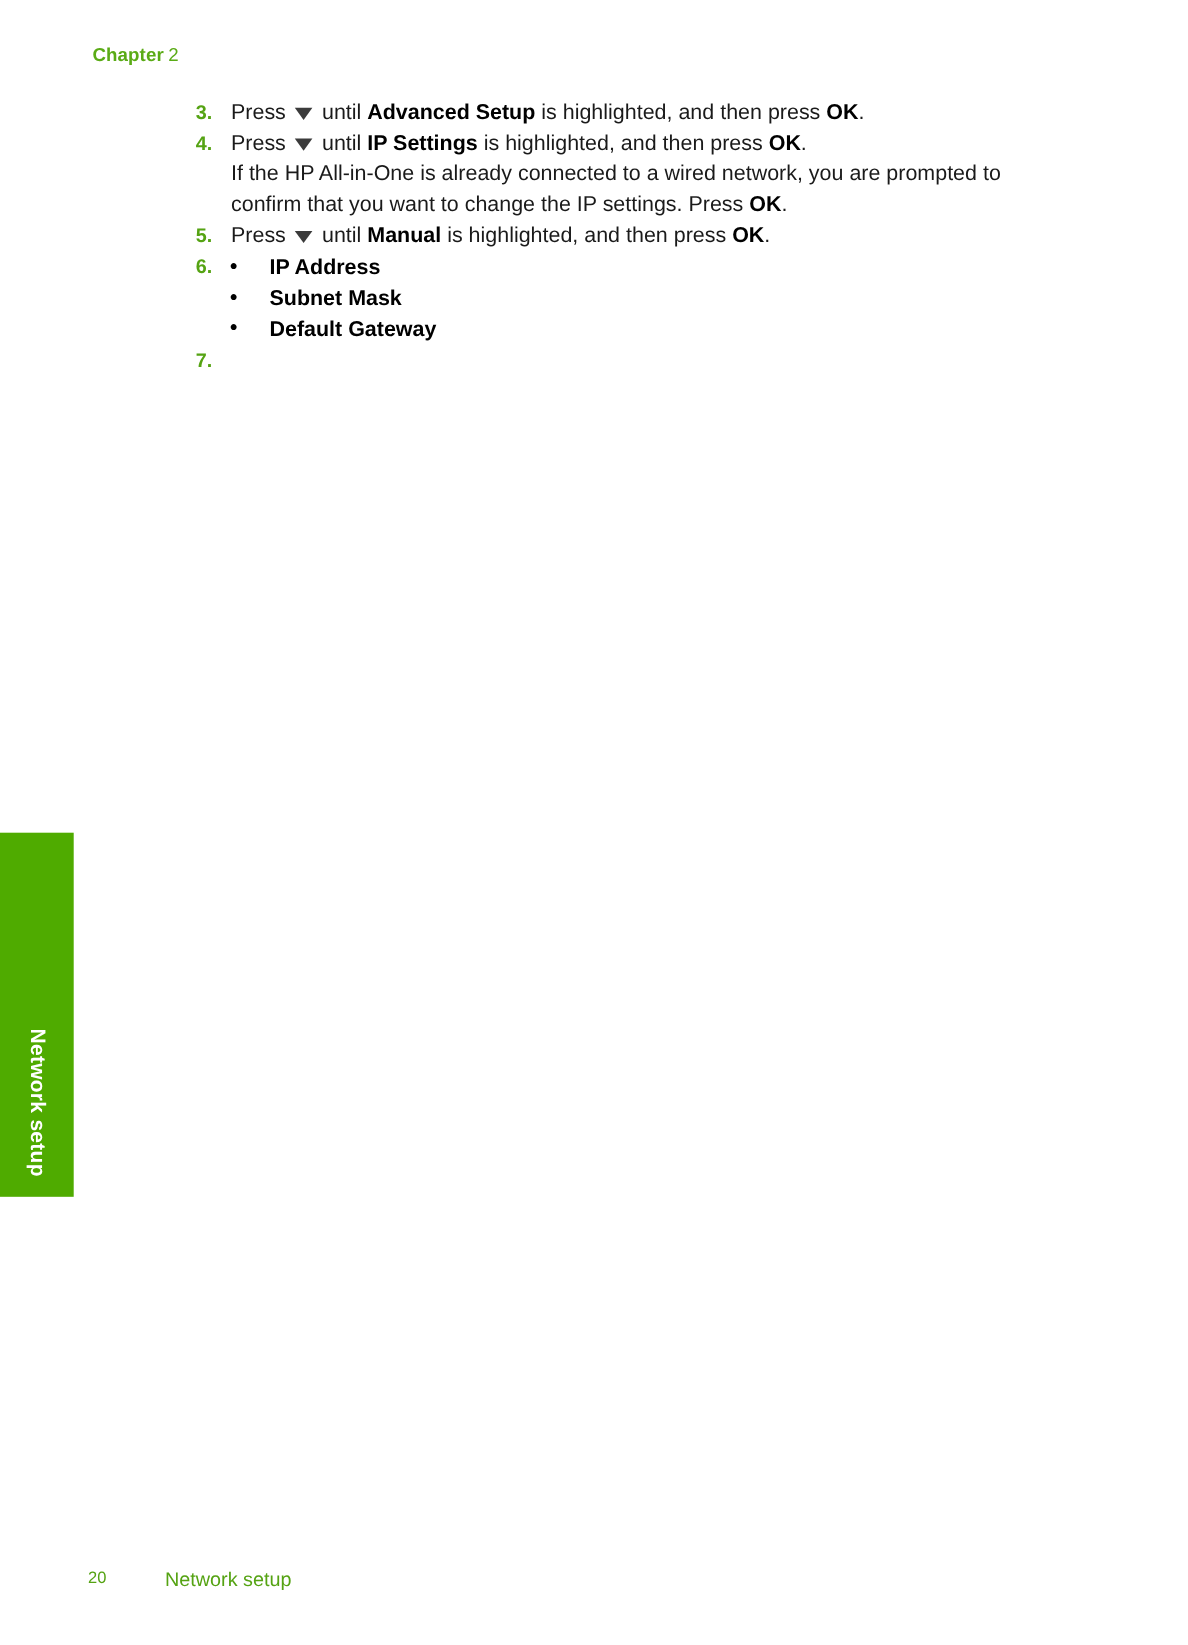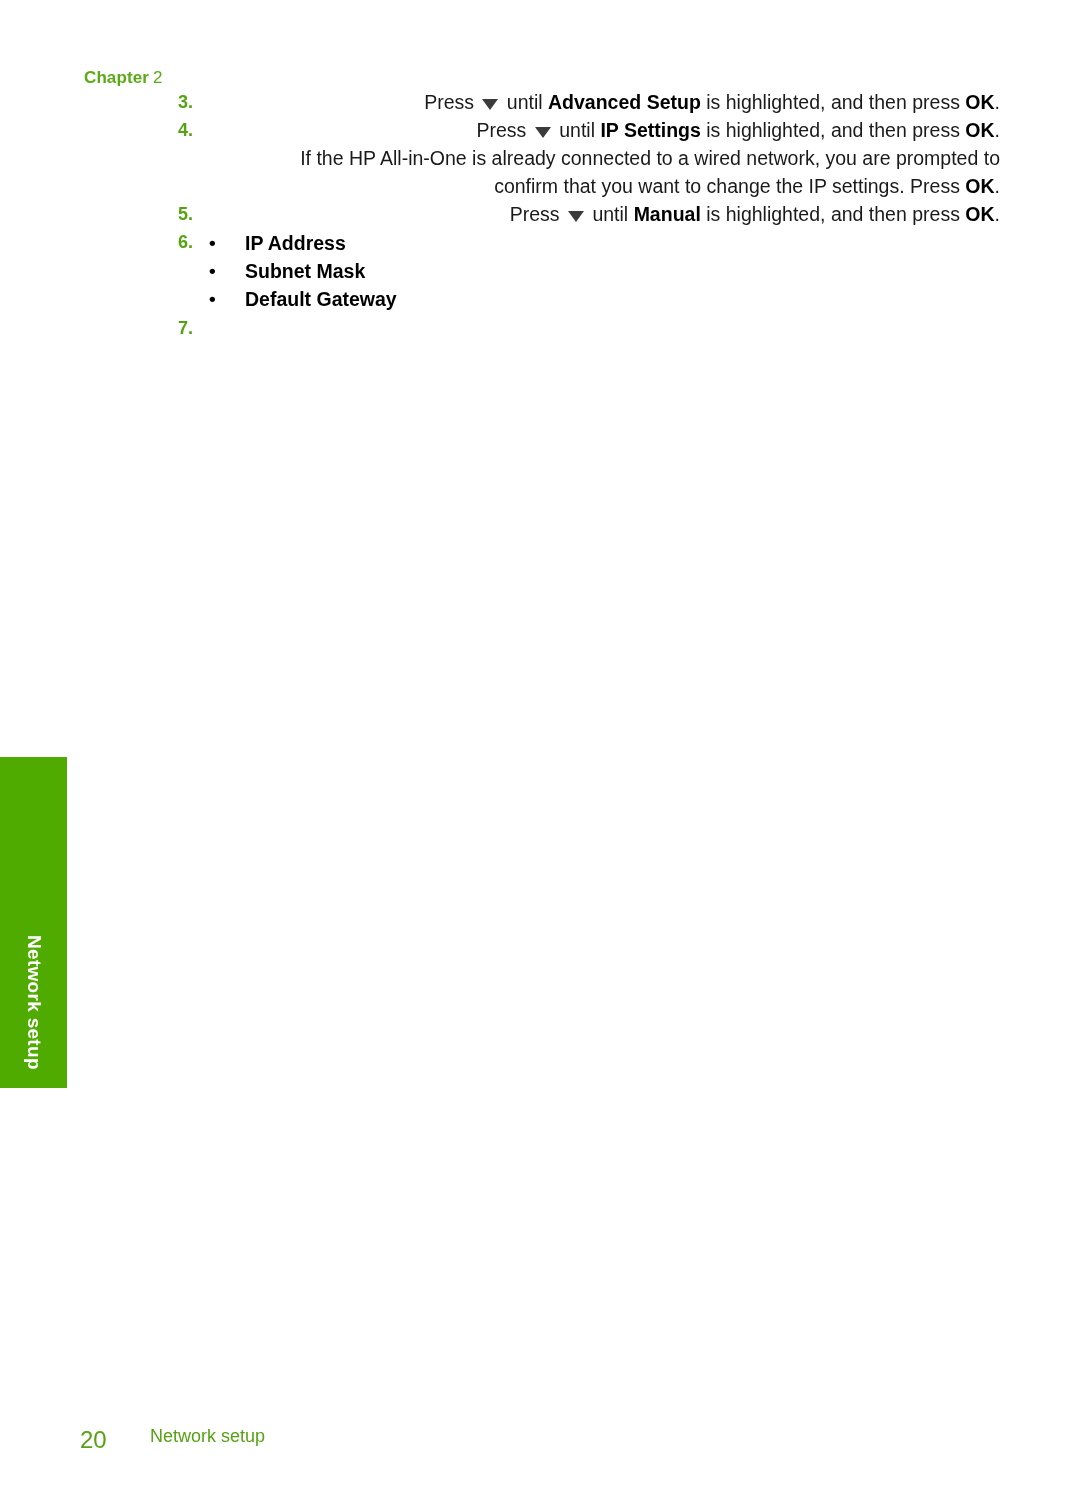--- a/index.html
+++ b/index.html
@@ -22,21 +22,20 @@
   
   .chapter-header {
     position: absolute;
     left: 84px;
     top: 40px;
     font-size: 17px;
     font-weight: 700;
     color: #5aab16;
     letter-spacing: 0.1px;
     white-space: nowrap;
-    margin-top: 28px;
   }
   .chapter-header .chapter-num {
     font-weight: 400;
     margin-left: 4px;
   }
 
   
   .content {
     position: absolute;
     left: 0;
@@ -62,21 +61,20 @@
     left: 178px;
     top: 0;
     width: 28px;
     font-size: 18px;
     font-weight: 700;
     color: #55a313;
   }
   .step-body {
     display: block;
     max-width: 790px;
-    text-align: right;
   }
   .step-line {
     display: block;
   }
 
   b, strong, .b {
     font-weight: 700;
     color: #000000;
   }
 
@@ -150,21 +148,21 @@
     position: absolute;
     left: 0;
     bottom: 45px;
     width: 1080px;
     height: 24px;
   }
   .footer .page-number {
     position: absolute;
     left: 80px;
     top: 0;
-    font-size: 24px;
+    font-size: 15px;
     color: #55a313;
   }
   .footer .footer-title {
     position: absolute;
     left: 150px;
     top: 0;
     font-size: 18px;
     color: #55a313;
     white-space: nowrap;
   }

